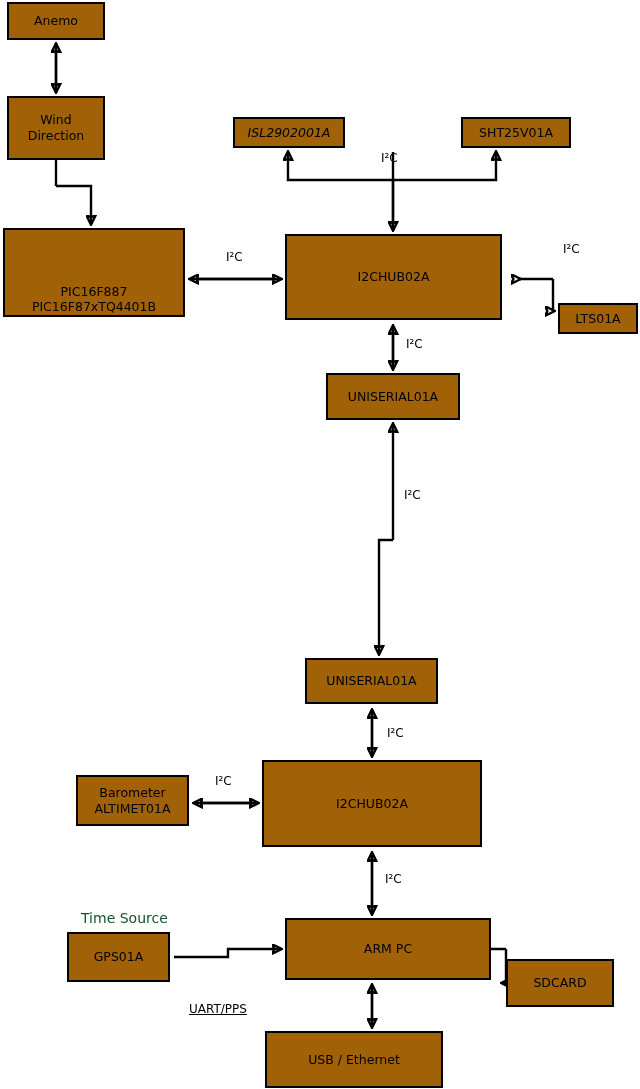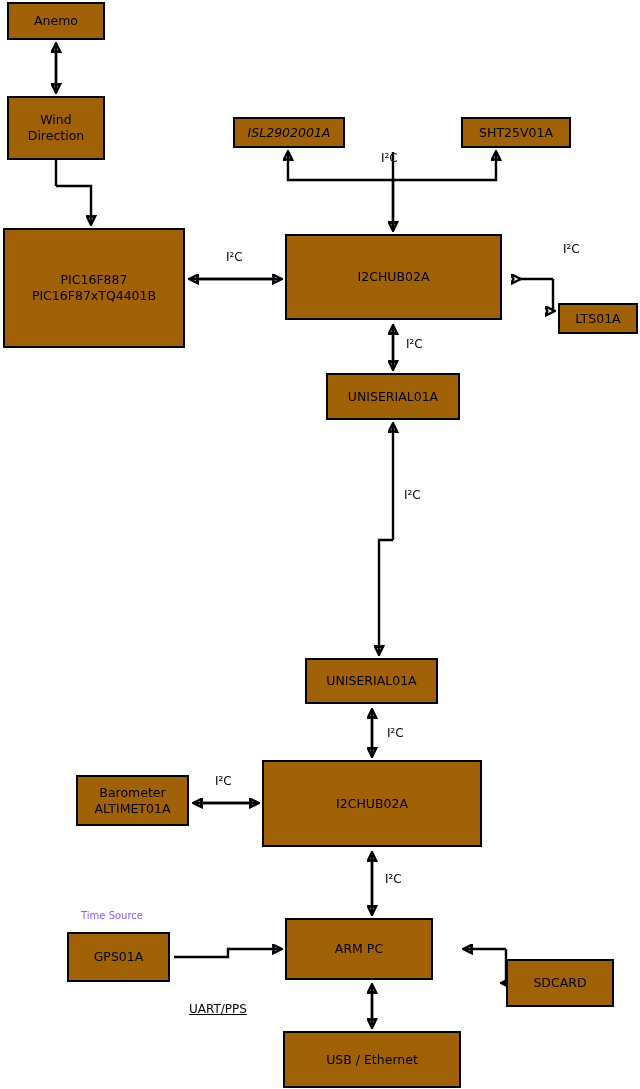--- a/index.html
+++ b/index.html
@@ -35,22 +35,22 @@
   }
   .edge-label {
     position: absolute;
     font-size: 12px;
     color: #000000;
     white-space: nowrap;
     z-index: 4;
   }
   .free-label {
     position: absolute;
-    font-size: 10px;
-    color: #8b5cf6;
+    font-size: 14px;
+    color: #14532d;
     white-space: nowrap;
     z-index: 4;
   }
   svg#wires {
     position: absolute;
     left: 0;
     top: 0;
     width: 640px;
     height: 1089px;
     z-index: 1;
@@ -116,21 +116,21 @@
 
   <div class="node" style="left:7px;  top:2px;    width:98px;  height:38px;">
     <span class="lbl">Anemo</span>
   </div>
 
   <div class="node" style="left:7px;  top:96px;   width:98px;  height:64px;">
     <span class="lbl">Wind
 Direction</span>
   </div>
 
-  <div class="node" style="left:3px;  top:228px;  width:182px; height:120px;">
+  <div class="node" style="left:3px;  top:228px;  width:182px; height:89px;align-items:flex-end;">
     <span class="lbl">PIC16F887
 PIC16F87xTQ4401B</span>
   </div>
 
   <div class="node" style="left:233px;top:117px;  width:112px; height:31px;font-style:italic;">
     <span class="lbl">ISL2902001A</span>
   </div>
 
   <div class="node" style="left:441px;top:117px;  width:110px; height:31px;margin-left:20px;">
     <span class="lbl">SHT25V01A</span>
@@ -158,29 +158,29 @@
 
   <div class="node" style="left:76px; top:775px;  width:113px; height:51px;">
     <span class="lbl">Barometer
 ALTIMET01A</span>
   </div>
 
   <div class="node" style="left:67px; top:932px;  width:103px; height:50px;align-items:center;">
     <span class="lbl">GPS01A</span>
   </div>
 
-  <div class="node" style="left:285px;top:918px;  width:148px; height:62px;">
+  <div class="node" style="left:285px;top:918px;  width:206px; height:62px;">
     <span class="lbl">ARM PC</span>
   </div>
 
   <div class="node" style="left:506px;top:959px;  width:108px; height:48px;">
     <span class="lbl">SDCARD</span>
   </div>
 
-  <div class="node" style="left:283px;top:1031px; width:178px; height:57px;">
+  <div class="node" style="left:265px;top:1031px; width:178px; height:57px;">
     <span class="lbl">USB / Ethernet</span>
   </div>
 
   <div class="edge-label" style="left:381px;top:151px;">I²C</div>
   <div class="edge-label" style="left:226px;top:250px;">I²C</div>
   <div class="edge-label" style="left:563px;top:242px;">I²C</div>
   <div class="edge-label" style="left:406px;top:337px;">I²C</div>
   <div class="edge-label" style="left:404px;top:488px;">I²C</div>
   <div class="edge-label" style="left:387px;top:726px;">I²C</div>
   <div class="edge-label" style="left:215px;top:774px;">I²C</div>

